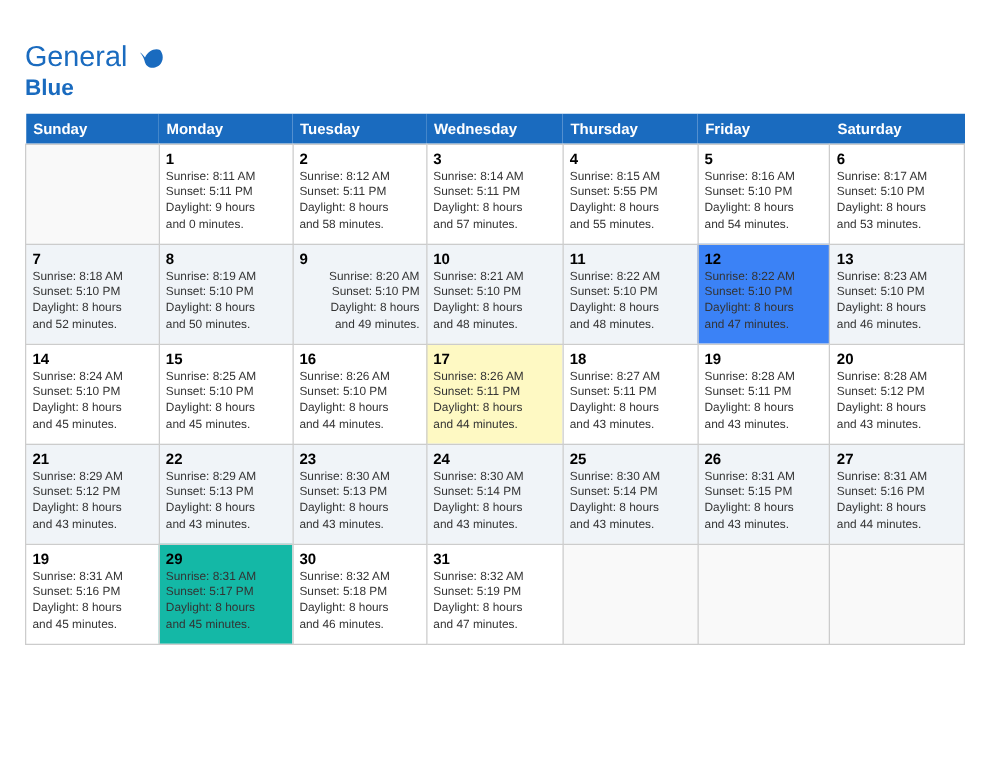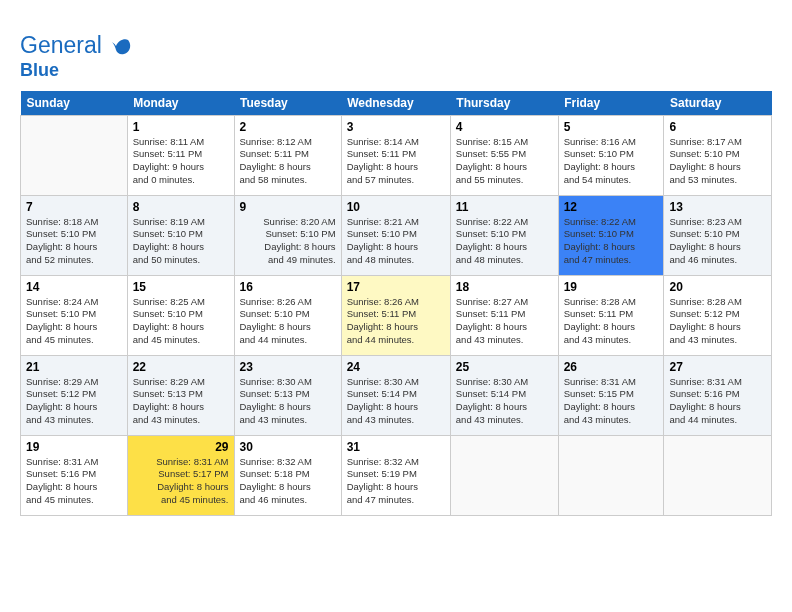--- a/index.html
+++ b/index.html
@@ -319,21 +319,21 @@
           </td>
         </tr>
         <tr>
           <td style="background-color: rgb(255, 255, 255);">
             <span class="day-num">19</span>
             <div class="day-info" style="white-space: pre-line;">Sunrise: 8:31 AM
 Sunset: 5:16 PM
 Daylight: 8 hours
 and 45 minutes.</div>
           </td>
-          <td style="background-color: #fde047; text-align: right;">
+          <td style="background-color: #14b8a6;">
             <span class="day-num">29</span>
             <div class="day-info" style="white-space: pre-line;">Sunrise: 8:31 AM
 Sunset: 5:17 PM
 Daylight: 8 hours
 and 45 minutes.</div>
           </td>
           <td style="background-color: rgb(255, 255, 255);">
             <span class="day-num">30</span>
             <div class="day-info" style="white-space: pre-line;">Sunrise: 8:32 AM
 Sunset: 5:18 PM

